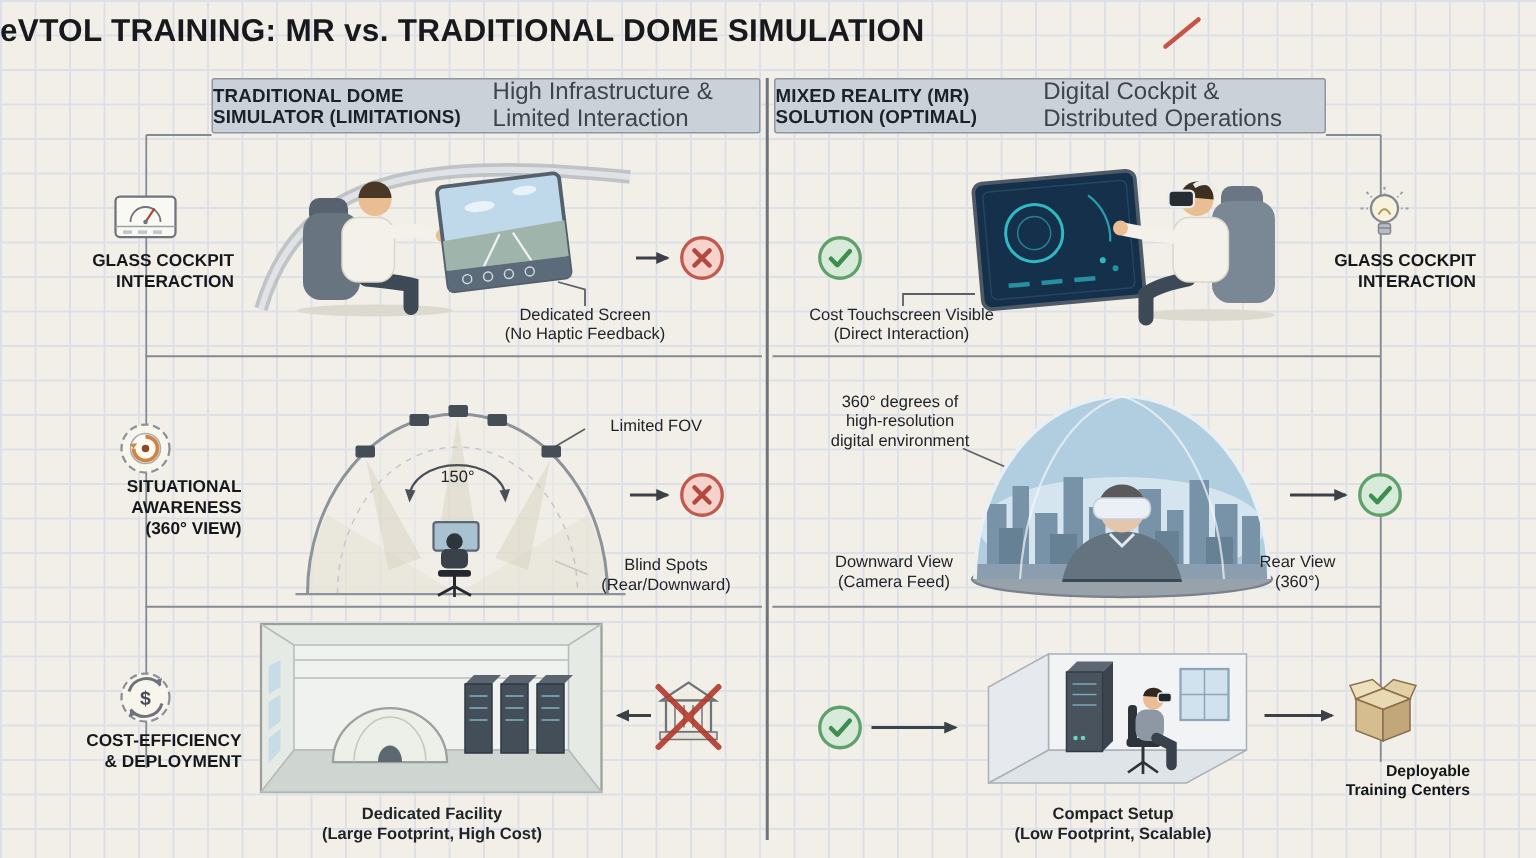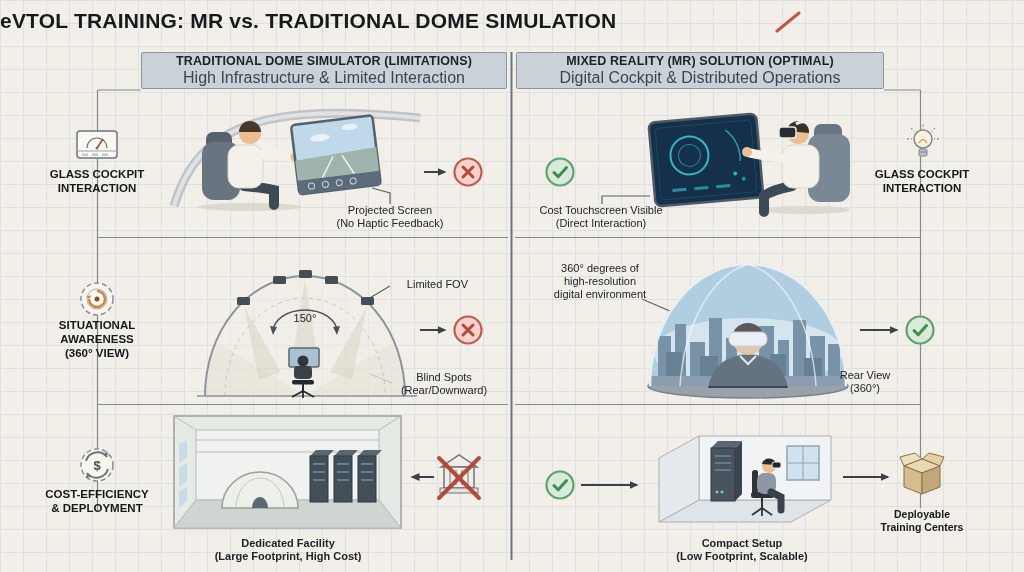--- a/index.html
+++ b/index.html
@@ -5,26 +5,26 @@
   *{margin:0;padding:0;box-sizing:border-box}
   body{font-family:"Liberation Sans",sans-serif;background:#e8e6e0}
   .canvas{position:relative;width:1024px;height:572px;margin:0 auto;overflow:hidden;
     background-color:#f2efe8;
     background-image:linear-gradient(#dde1e7 1px,transparent 1px),linear-gradient(90deg,#dde1e7 1px,transparent 1px);
     background-size:23px 23px}
   .abs{position:absolute}
   .title{position:absolute;top:9px;left:0;width:100%;font-size:21px;font-weight:bold;
     color:#17191c;letter-spacing:.2px;z-index:6}
   .hdr{position:absolute;background:#cbd1d8;border:1px solid #8f959e;border-radius:2px;display:flex;
-    flex-direction:column;align-items:center;justify-content:center;z-index:5}
+    flex-direction:row;align-items:center;justify-content:center;z-index:5}
   .hdr .t{font-size:12.5px;font-weight:bold;color:#1b2129;letter-spacing:.1px}
   .hdr .s{font-size:16px;color:#3d444d;margin-top:1px}
   .cap{position:absolute;font-size:11px;line-height:1.18;color:#202428;text-align:center;white-space:pre-line;z-index:6}
   .cap.bold{font-weight:bold}
-  .side{position:absolute;font-size:11.5px;font-weight:bold;line-height:1.22;color:#15181b;text-align:center;
+  .side{position:absolute;font-size:11.5px;font-weight:bold;line-height:1.22;color:#15181b;text-align:right;
     white-space:pre-line;z-index:6}
   .side.deploy{font-size:10.5px}
   svg.abs{z-index:3;overflow:visible}
   svg.lines{left:0;top:0;z-index:2}
   svg text{font-family:"Liberation Sans",sans-serif}
 </style>
 </head>
 <body>
 
 <div class="canvas">
@@ -375,31 +375,33 @@
   <div class="side" style="left:33px;top:318px;width:128px">SITUATIONAL
 AWARENESS
 (360° VIEW)</div>
   <div class="side" style="left:33px;top:487px;width:128px">COST-EFFICIENCY
 &amp; DEPLOYMENT</div>
   <div class="side" style="left:860px;top:167px;width:124px">GLASS COCKPIT
 INTERACTION</div>
   <div class="side deploy" style="left:864px;top:508px;width:116px">Deployable
 Training Centers</div>
 
-  <div class="cap" style="left:312px;top:204px;width:156px">Projected Screen
+  <div class="cap" style="left:312px;top:204px;width:156px">Dedicated Screen
 (No Haptic Feedback)</div>
   <div class="cap" style="left:525px;top:204px;width:152px">Cost Touchscreen Visible
 (Direct Interaction)</div>
   <div class="cap" style="left:392px;top:278px;width:76px;text-align:right">Limited FOV</div>
   <div class="cap" style="left:285px;top:312px;width:40px">150°</div>
   <div class="cap" style="left:392px;top:371px;width:104px">Blind Spots
 (Rear/Downward)</div>
   <div class="cap" style="left:538px;top:262px;width:124px">360° degrees of
 high-resolution
 digital environment</div>
+  <div class="cap" style="left:536px;top:369px;width:120px">Downward View
+(Camera Feed)</div>
   <div class="cap" style="left:826px;top:369px;width:78px">Rear View
 (360°)</div>
   <div class="cap bold" style="left:198px;top:537px;width:180px">Dedicated Facility
 (Large Footprint, High Cost)</div>
   <div class="cap bold" style="left:652px;top:537px;width:180px">Compact Setup
 (Low Footprint, Scalable)</div>
 
 </div>
 
 </body></html>

